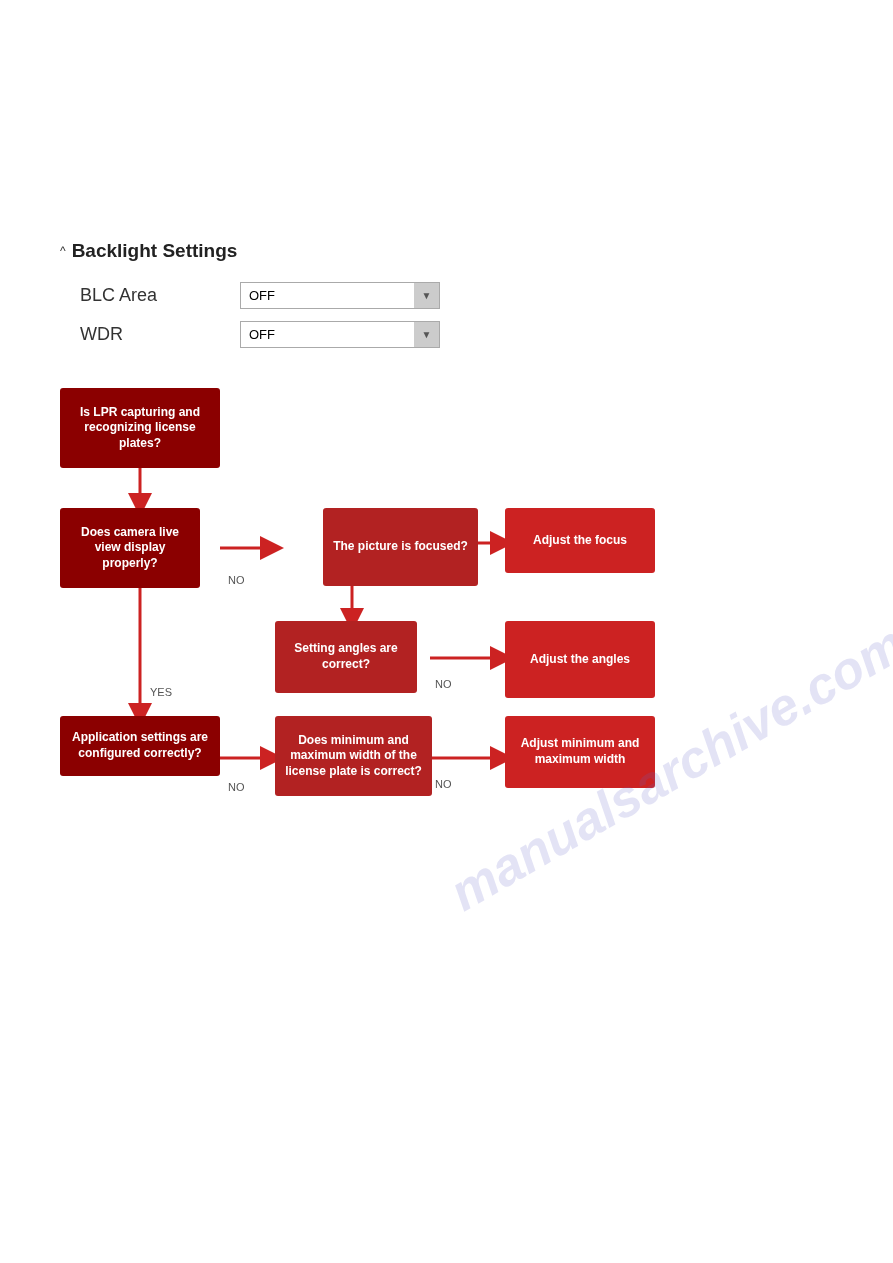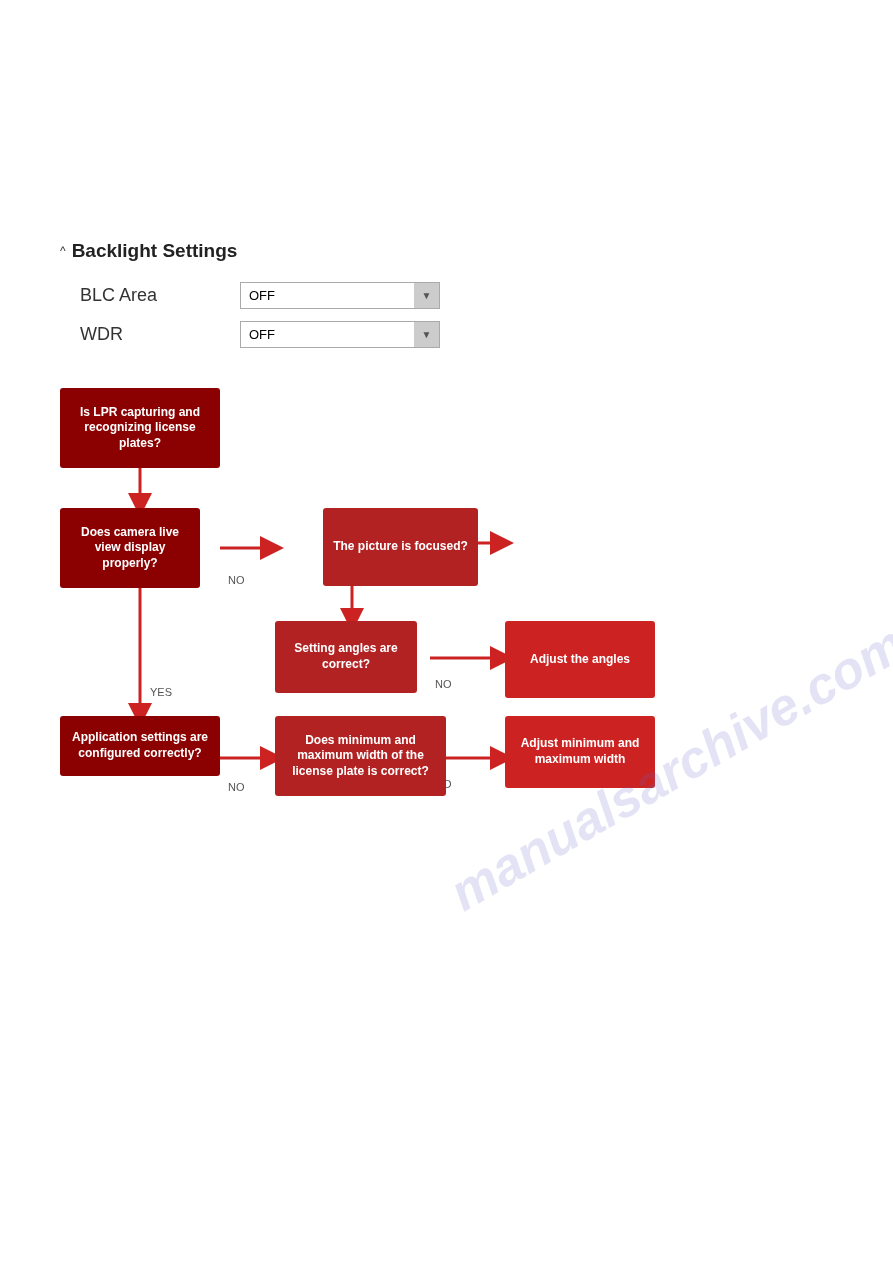--- a/index.html
+++ b/index.html
@@ -241,34 +241,37 @@
     </div>
 
     <div class="fc-box dark-red" style="left:0px; top:120px; width:140px; height:80px;text-align:center;">
       <span>Does camera live view display properly?</span>
     </div>
 
     <div class="fc-box medium-red" style="left:215px; top:120px; width:155px; height:78px;margin-left:48px;">
       <span>The picture is focused?</span>
     </div>
 
+    <div class="fc-box bright-red" style="left:445px; top:120px; width:150px; height:65px;">
+      <span>Adjust the focus</span>
+    </div>
 
     <div class="fc-box medium-red" style="left:215px; top:233px; width:142px; height:72px;">
       <span>Setting angles are correct?</span>
     </div>
 
     <div class="fc-box bright-red" style="left:445px; top:233px; width:150px; height:77px;">
       <span>Adjust the angles</span>
     </div>
 
     <div class="fc-box dark-red" style="left:0px; top:328px; width:160px; height:60px;">
       <span>Application settings are configured correctly?</span>
     </div>
 
-    <div class="fc-box medium-red" style="left:215px; top:328px; width:171px; height:80px;">
+    <div class="fc-box medium-red" style="left:215px; top:328px; width:157px; height:80px;">
       <span>Does minimum and maximum width of the license plate is correct?</span>
     </div>
 
     <div class="fc-box bright-red" style="left:445px; top:328px; width:150px; height:72px;">
       <span>Adjust minimum and maximum width</span>
     </div>
 
   </div>
 
 </div>

